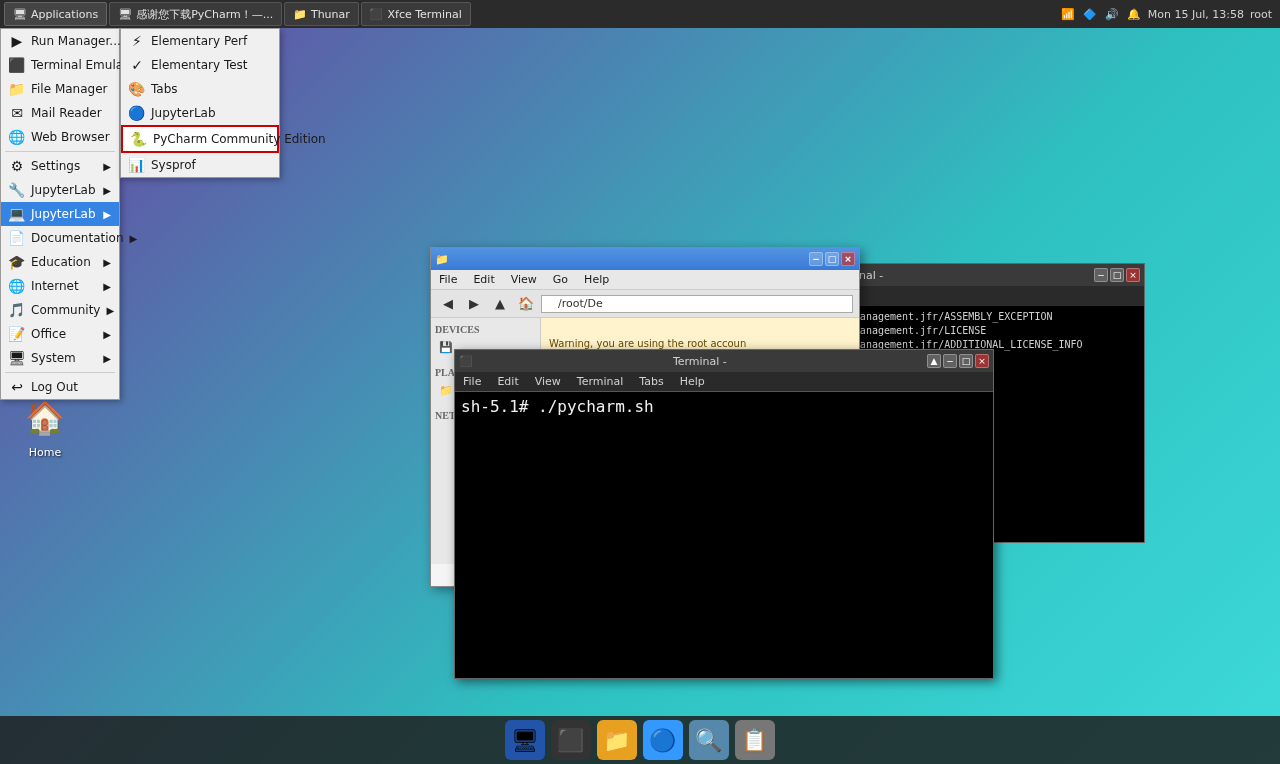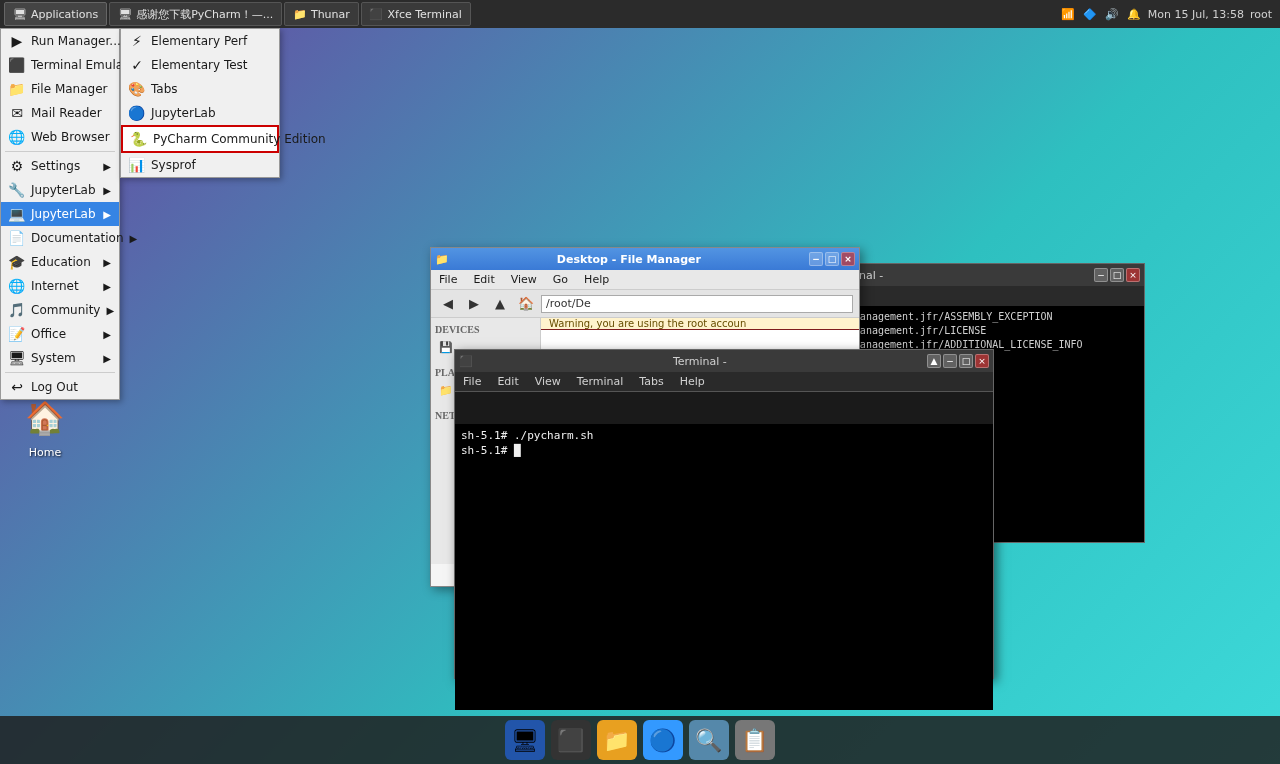--- a/index.html
+++ b/index.html
@@ -249,21 +249,21 @@
       border-radius: 2px;
       font-size: 13px;
       color: #333;
     }
 
     .address-bar {
       flex: 1;
       height: 18px;
       background: white;
       border: 1px solid #aaa;
-      padding: 0 4px;
+      padding: 0 16px;
       font-size: 11px;
       display: flex;
       align-items: center;
       color: #333;
       overflow: hidden;
     }
 
     .window-body {
       display: flex;
       height: calc(100% - 92px);
@@ -297,21 +297,21 @@
     }
 
     .main-panel {
       flex: 1;
       background: white;
       overflow: auto;
     }
 
     .warning-bar {
       background: #fff3cd;
-      padding: 0 8px;
+      padding: 20px 8px;
       font-size: 10px;
       color: #664d00;
       border-bottom: 1px solid #7f1d1d;
     }
 
     
     .terminal-window {
       position: absolute;
       background: #1a1a1a;
       border: 1px solid #666;
@@ -348,24 +348,23 @@
       font-size: 11px;
       color: #d0d0d0;
       padding: 1px 4px;
       cursor: pointer;
     }
 
     .terminal-body {
       background: #000;
       color: #f0f0f0;
       font-family: 'DejaVu Sans Mono', 'Courier New', monospace;
-      font-size: 11px;
+      font-size: 16px;
       padding: 4px 6px;
       overflow: auto;
-      margin-top: 32px;
     }
 
     .terminal-line {
       line-height: 1.4;
       white-space: pre;
     }
 
     
     .bg-terminal {
       position: absolute;
@@ -588,21 +587,20 @@
     <div class="terminal-line">ASSEMBLY_EXCEPTION</div>
     <div class="terminal-line">ICENSE</div>
     <div class="terminal-line">DDITIONAL_LICENSE_INF</div>
     <div class="terminal-line">C</div>
   </div>
 </div>
 
 <div class="file-manager-window">
   <div class="window-titlebar">
     <span>📁</span>
-    <span class="window-title-text">Desktop - File Manager</span>
     <div class="window-controls">
       <div class="win-ctrl">−</div>
       <div class="win-ctrl">□</div>
       <div class="win-ctrl close">×</div>
     </div>
   </div>
   <div class="window-menubar">
     <span class="menubar-item">File</span>
     <span class="menubar-item">Edit</span>
     <span class="menubar-item">View</span>
@@ -656,21 +654,20 @@
   <div class="terminal-menubar">
     <span class="terminal-menubar-item">File</span>
     <span class="terminal-menubar-item">Edit</span>
     <span class="terminal-menubar-item">View</span>
     <span class="terminal-menubar-item">Terminal</span>
     <span class="terminal-menubar-item">Tabs</span>
     <span class="terminal-menubar-item">Help</span>
   </div>
   <div class="terminal-body" style="height: calc(100% - 42px);">
     <div class="terminal-line">sh-5.1# ./pycharm.sh</div>
-    <div class="terminal-line">sh-5.1# █</div>
   </div>
 </div>
 
 <div class="bottom-taskbar">
   <div class="dock-item" style="background:#2255aa; border-radius:6px;">
     <span style="font-size:22px;">🖥</span>
   </div>
   <div class="dock-item" style="background:#333; border-radius:6px;">
     <span style="font-size:22px;">⬛</span>
   </div>

